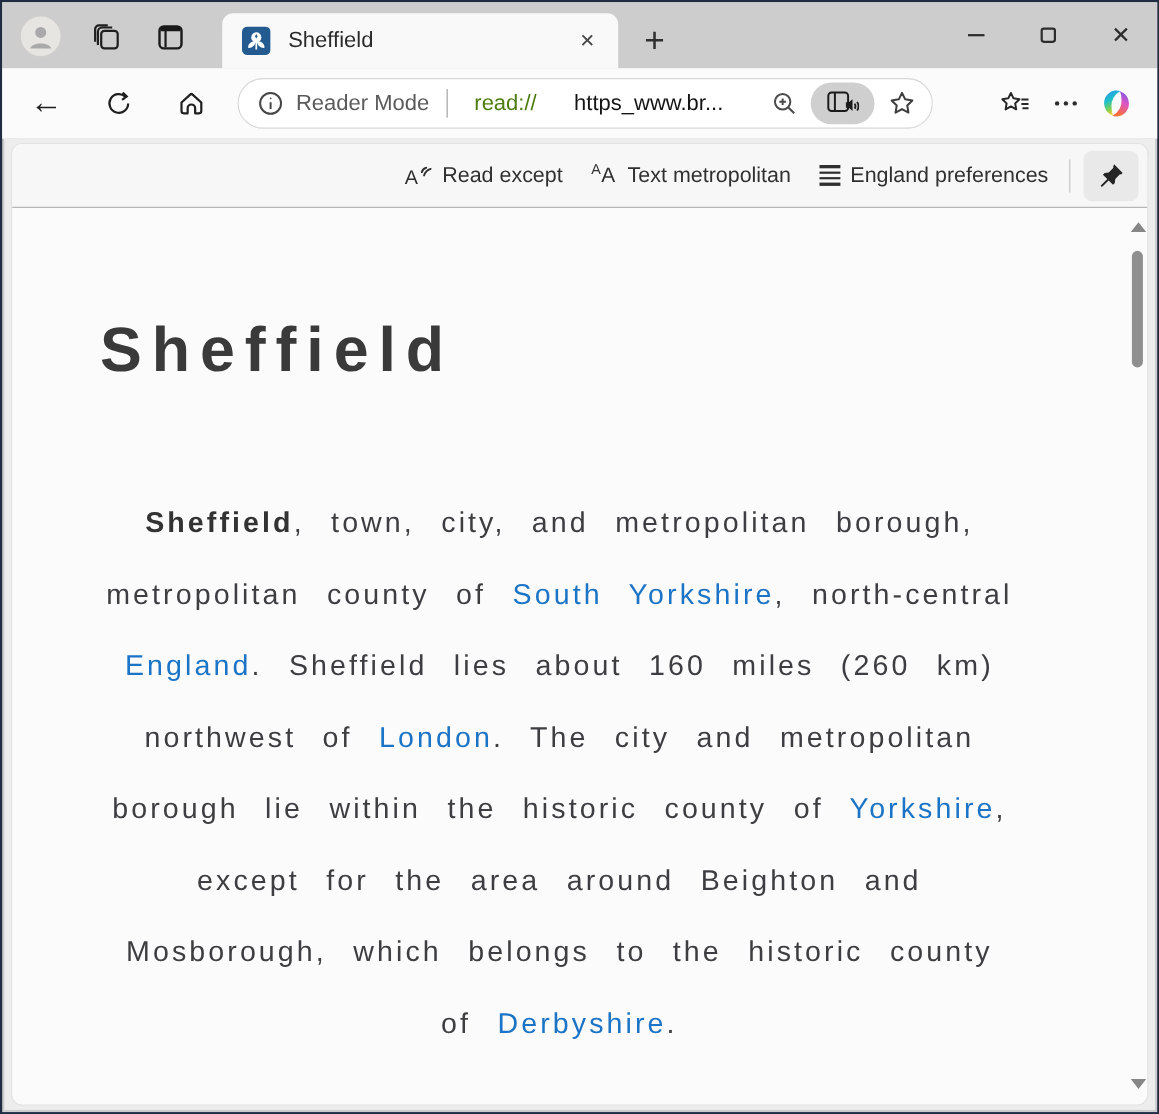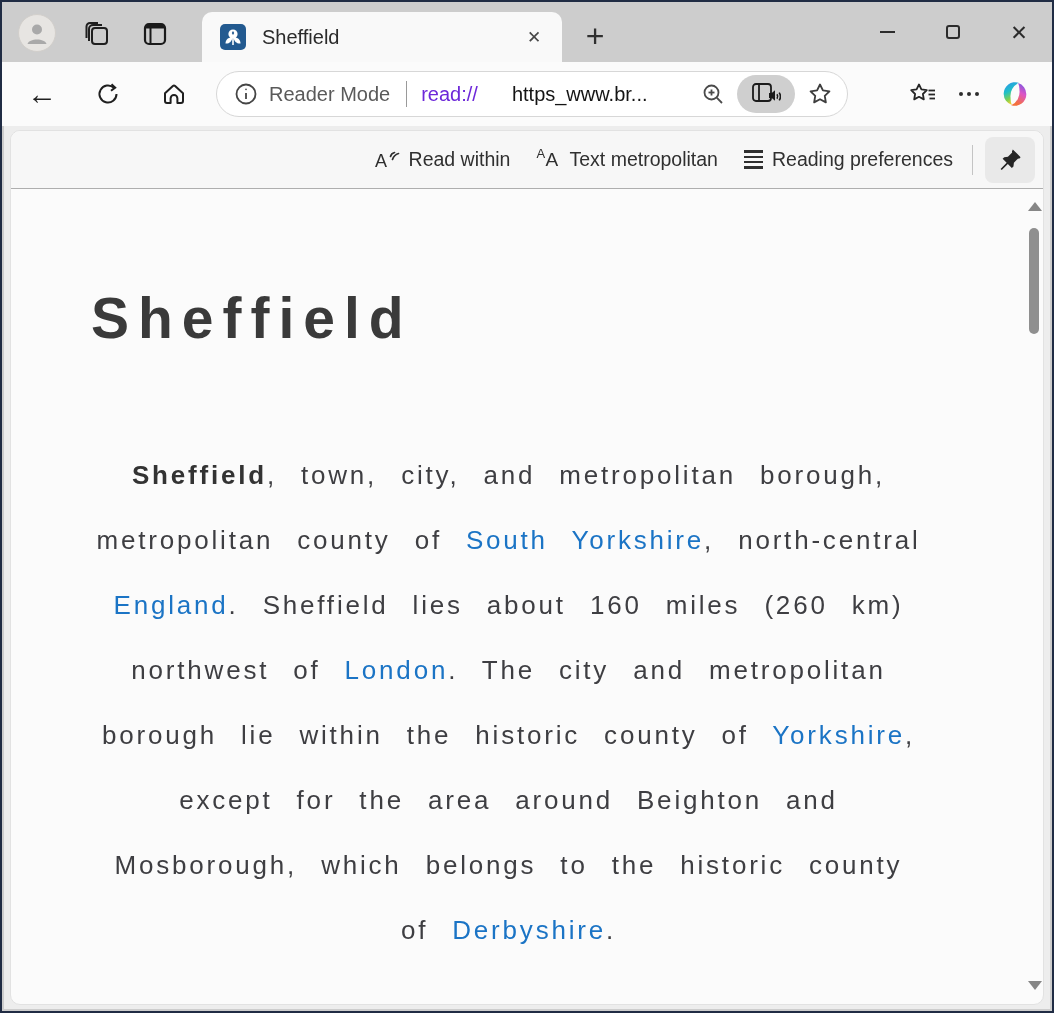--- a/index.html
+++ b/index.html
@@ -54,21 +54,21 @@
   .nav-icon-btn.refresh { margin-left:22px; }
   .nav-icon-btn.home { margin-left:22px; }
   .addressbar {
     margin-left:20px; width:632px; height:46px;
     background:#ffffff; border:1px solid #d7d7d7; border-radius:23px;
     display:flex; align-items:center; padding:0 8px 0 16px;
   }
   .addr-reader-label { font-size:20px; color:#5a5a5a; margin-left:10px; white-space:nowrap;text-align:center; }
   .addr-sep { width:1px; height:26px; background:#9a9a9a; margin:0 14px 0 16px; }
   .addr-url { font-size:20px; white-space:nowrap; overflow:hidden; }
-  .addr-url .scheme { color:#6d28d9; }
+  .addr-url .scheme { color:#4d7c0f;margin-left:10px; }
   .addr-url .rest { color:#141414;margin-left:34px; }
   .addr-right { margin-left:auto; display:flex; align-items:center; }
   .addr-zoom { width:36px; height:36px; display:flex; align-items:center; justify-content:center; }
   .immersive-btn {
     width:58px; height:38px; border-radius:19px; background:#cfcfcf;
     display:flex; align-items:center; justify-content:center; margin:0 6px;
   }
   .addr-star { width:38px; height:38px; display:flex; align-items:center; justify-content:center; }
   .nav-right { margin-left:auto; display:flex; align-items:center; margin-right:14px; }
   .fav-btn, .more-btn, .copilot-btn { width:46px; height:44px; display:flex; align-items:center; justify-content:center; }
@@ -275,37 +275,37 @@
   <div class="page-frame">
     <div class="panel">
 
       <div class="reader-toolbar">
         <div class="rt-btn">
           <svg width="26" height="24" viewBox="0 0 26 24">
             <text x="1" y="19" font-size="18" fill="#2f2f2f" font-family="Liberation Sans, sans-serif">A</text>
             <path d="M16.5 8.5a5.5 5.5 0 0 1 4 -4" fill="none" stroke="#2f2f2f" stroke-width="1.7" stroke-linecap="round"></path>
             <path d="M18.5 11.5a9 9 0 0 1 6-6" fill="none" stroke="#2f2f2f" stroke-width="1.7" stroke-linecap="round"></path>
           </svg>
-          <span>Read within</span>
+          <span>Read except</span>
         </div>
         <div class="rt-btn">
           <span class="aa-icon">
               <span class="a-small">A</span>
               <span class="a-big">A</span>
             </span>
           <span>Text metropolitan</span>
         </div>
         <div class="rt-btn">
           <span class="rl-lines">
               <i></i>
               <i></i>
               <i></i>
               <i></i>
             </span>
-          <span>Reading preferences</span>
+          <span>England preferences</span>
         </div>
         <span class="rt-sep"></span>
         <div class="pin-btn">
           <svg width="26" height="26" viewBox="0 0 24 24">
             <path d="M14.6 2.2l7.2 7.2-1.4 1.4-.9-.2-3.9 3.9-.4 3.4-1.5 1.5-3.7-3.7-5.6 5.6-1.1-1.1 5.6-5.6-3.7-3.7 1.5-1.5 3.4-.4 3.9-3.9-.2-.9z" fill="#252525"></path>
           </svg>
         </div>
       </div>
 
       <div class="content">

